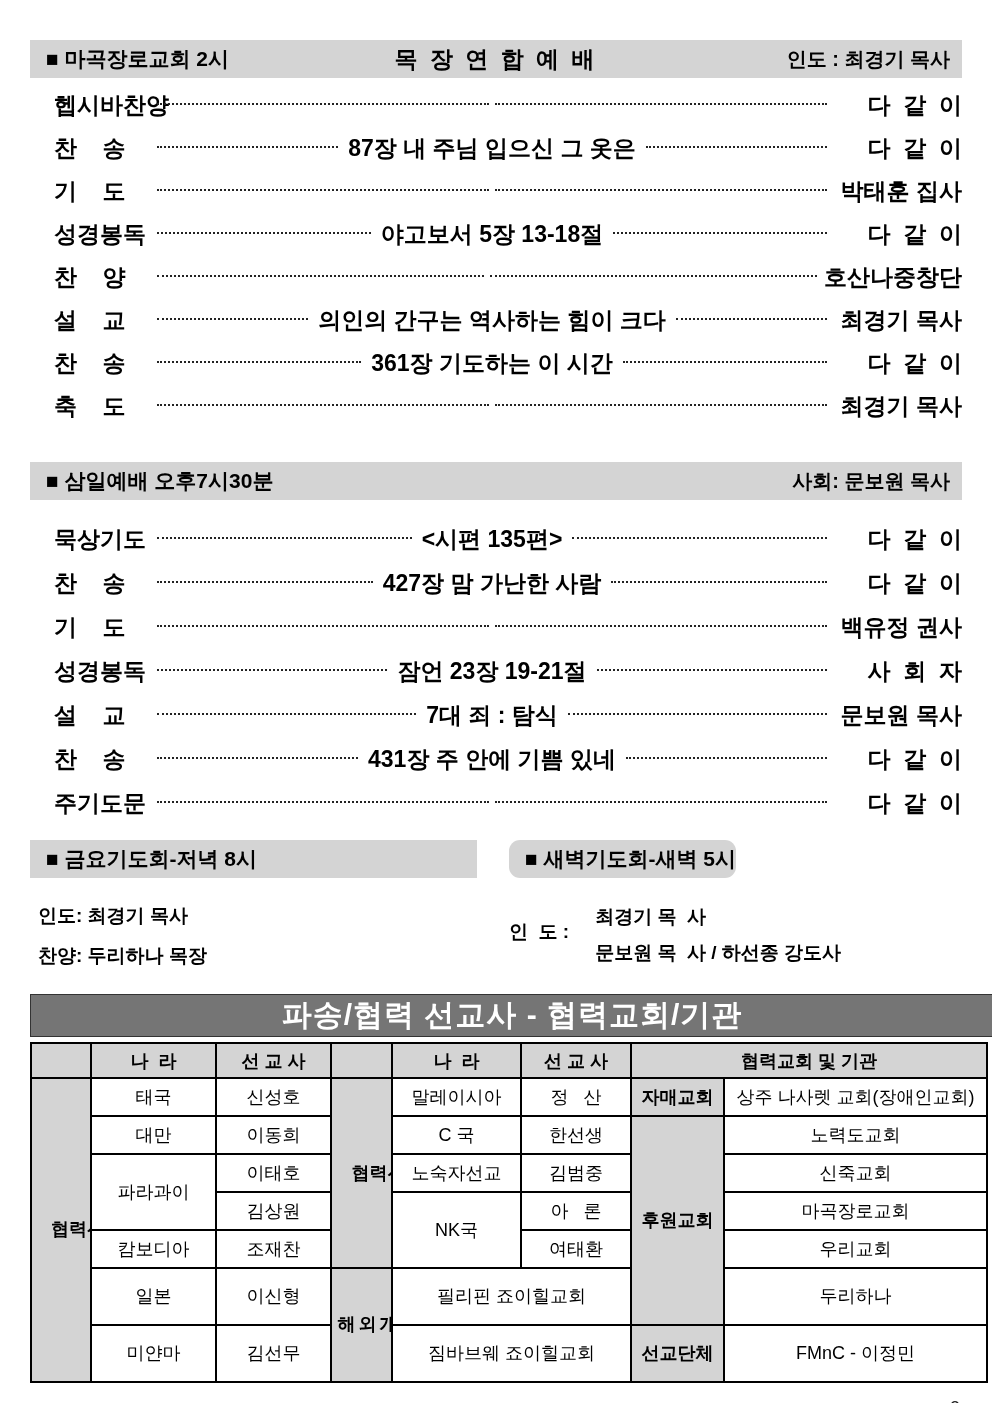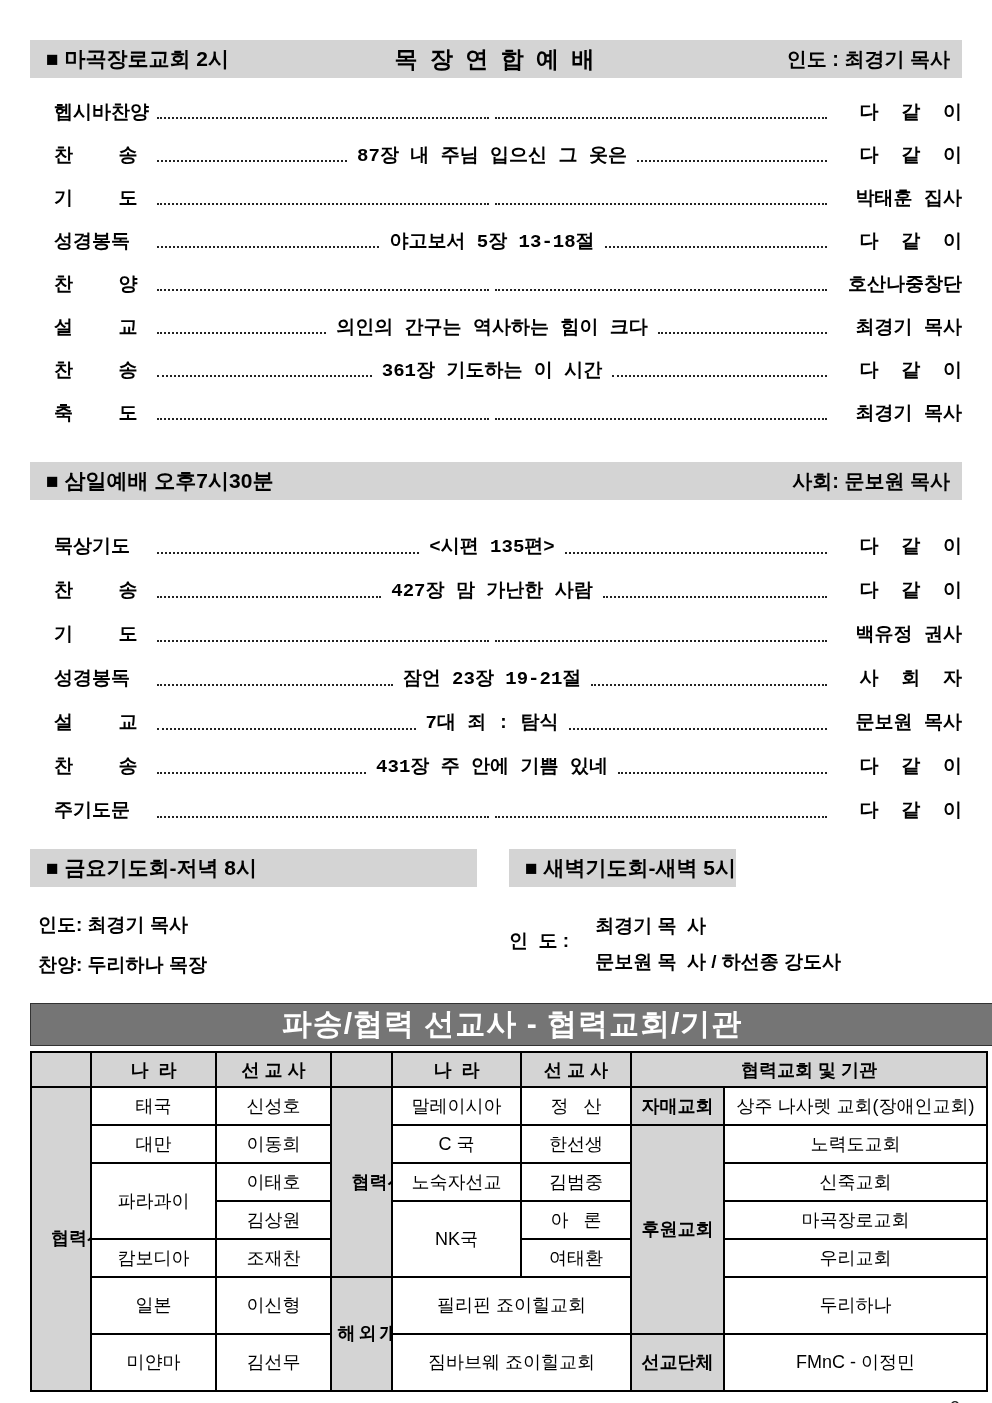--- a/index.html
+++ b/index.html
@@ -12,33 +12,33 @@
           font-weight:bold;font-size:20px;}
   .sb-l{margin-left:16px;font-size:21px;white-space:pre;}
   .sb-c{position:absolute;left:0;right:0;text-align:center;font-size:23px;letter-spacing:3px;white-space:pre;}
   .sb-r{position:absolute;right:12px;font-size:20px;white-space:pre;}
   .bar1{margin-top:40px;}
   .bar2{margin-top:28px;}
 
   
   .rows1{margin-top:12px;}
   .rows2{margin-top:24px;}
-  .wrow{display:flex;align-items:center;height:43px;font-weight:bold;font-size:19px;font-family:Liberation Mono, monospace;}
+  .wrow{display:flex;align-items:flex-start;height:43px;font-weight:bold;font-size:23px;}
   .rows2 .wrow{height:44px;}
   .wlabel{width:124px;padding-left:24px;box-sizing:border-box;white-space:pre;flex:none;}
   .dots{flex:1 1 0;height:13px;border-bottom:2px dotted #222;margin:0 3px;min-width:8px;}
   .wcenter{white-space:pre;padding:0 7px;flex:none;}
   .wcenter:empty{display:none;padding:0;}
   .wby{min-width:128px;text-align:right;white-space:pre;flex:none;padding-left:4px;}
 
   
-  .smallbars{margin-top:17px;display:flex;gap:32px;align-items:center;}
+  .smallbars{margin-top:8px;display:flex;gap:32px;align-items:center;}
   .smallbars .secbar{flex:none;}
   .fribar{width:447px;}
-  .dawnbar{flex:1;}
+  .dawnbar{flex:1;border-radius:11px;}
   .prayers{margin-top:14px;display:flex;}
   .prayer-left{width:479px;box-sizing:border-box;padding-left:8px;}
   .pline{font-weight:bold;font-size:19px;white-space:pre;margin-top:8px;height:32px;display:flex;align-items:center;}
   .prayer-right{display:flex;align-items:center;}
   .dp-label{font-weight:bold;font-size:19px;white-space:pre;margin-right:26px;}
   .dp-lines .pline{margin-top:6px;height:30px;}
 
   
   .mtitle{margin-top:22px;width:964px;height:43px;background:#757575;color:#fff;font-weight:bold;
           font-size:30px;display:flex;align-items:center;justify-content:center;letter-spacing:1px;

